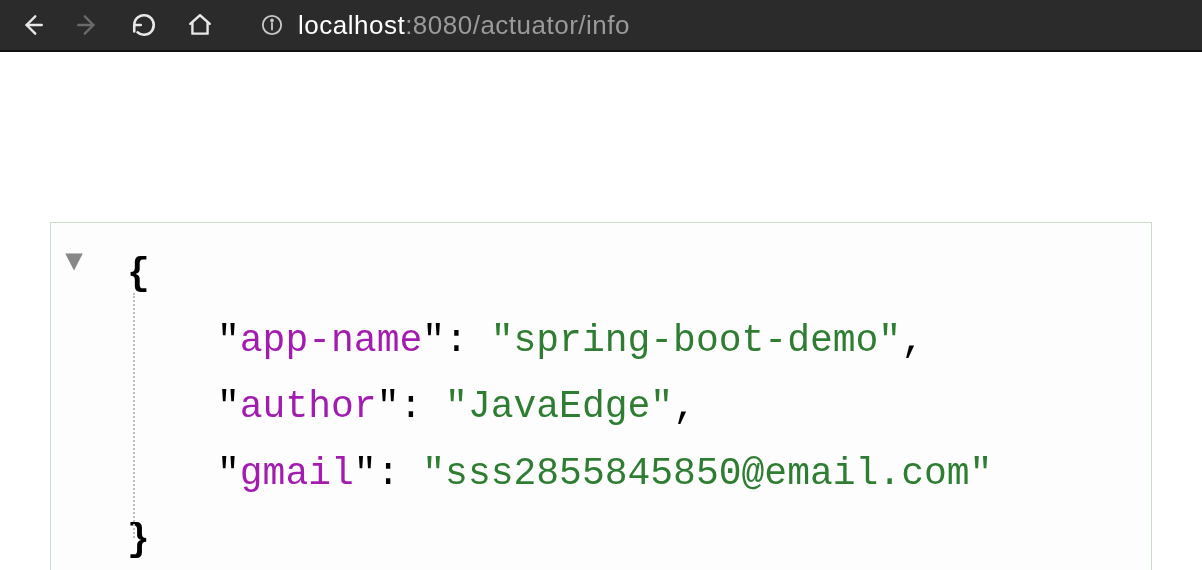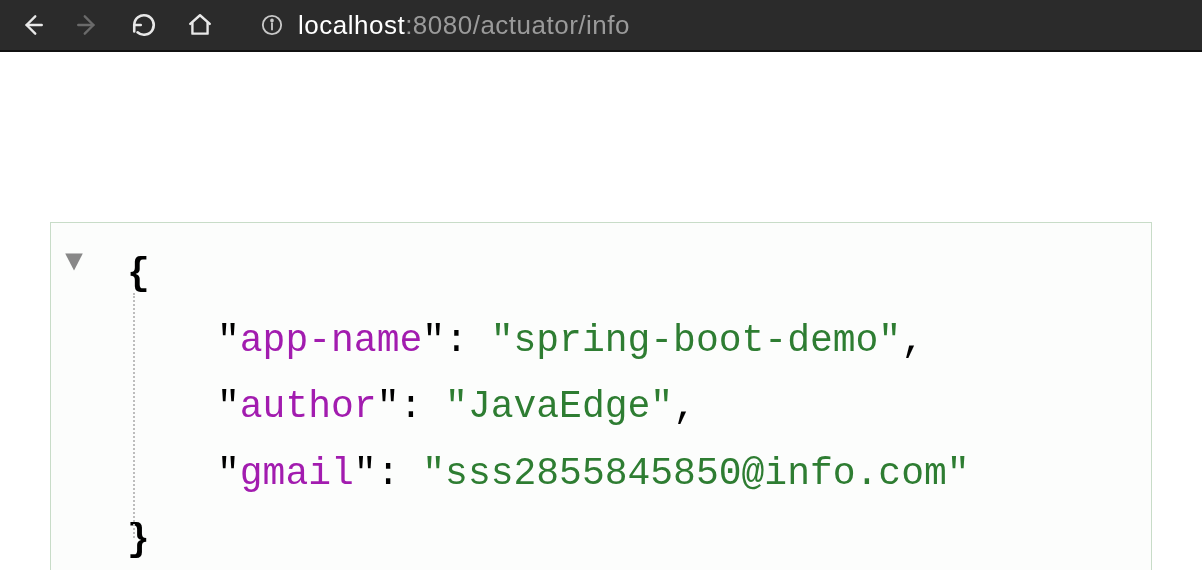--- a/index.html
+++ b/index.html
@@ -168,17 +168,17 @@
 <div class="content-area">
   <div class="json-box">
     <span class="toggle-triangle">▼</span>
     <div class="guide-line"></div>
     <div class="json-line brace">{</div>
 
     <div class="json-line json-entry"><span class="json-key-quote">"</span><span class="json-key">app-name</span><span class="json-key-quote">"</span><span class="json-colon">: </span><span class="json-val-quote json-value">"</span><span class="json-value">spring-boot-demo</span><span class="json-val-quote json-value">"</span><span class="json-comma">,</span></div>
 
     <div class="json-line json-entry"><span class="json-key-quote">"</span><span class="json-key">author</span><span class="json-key-quote">"</span><span class="json-colon">: </span><span class="json-val-quote json-value">"</span><span class="json-value">JavaEdge</span><span class="json-val-quote json-value">"</span><span class="json-comma">,</span></div>
 
-    <div class="json-line json-entry"><span class="json-key-quote">"</span><span class="json-key">gmail</span><span class="json-key-quote">"</span><span class="json-colon">: </span><span class="json-val-quote json-value">"</span><span class="json-value">sss2855845850@info.com</span><span class="json-val-quote json-value">"</span></div>
+    <div class="json-line json-entry"><span class="json-key-quote">"</span><span class="json-key">gmail</span><span class="json-key-quote">"</span><span class="json-colon">: </span><span class="json-val-quote json-value">"</span><span class="json-value">sss2855845850@email.com</span><span class="json-val-quote json-value">"</span></div>
 
     <div class="json-line brace-close">}</div>
   </div>
 </div>
 
 </body></html>

